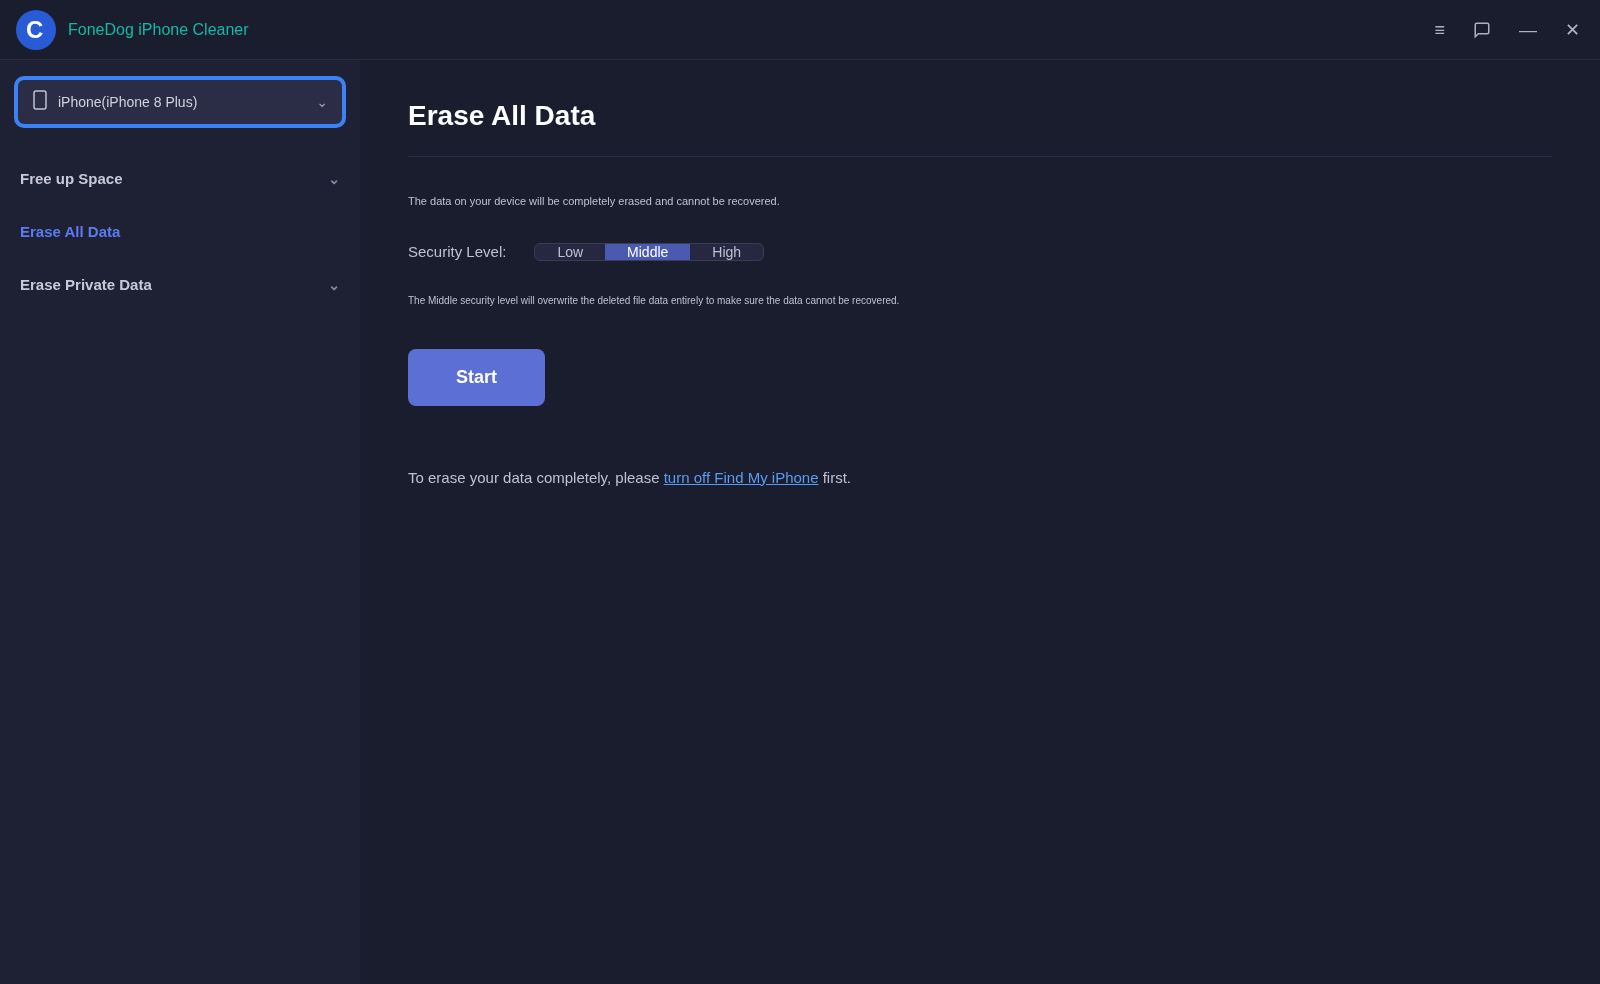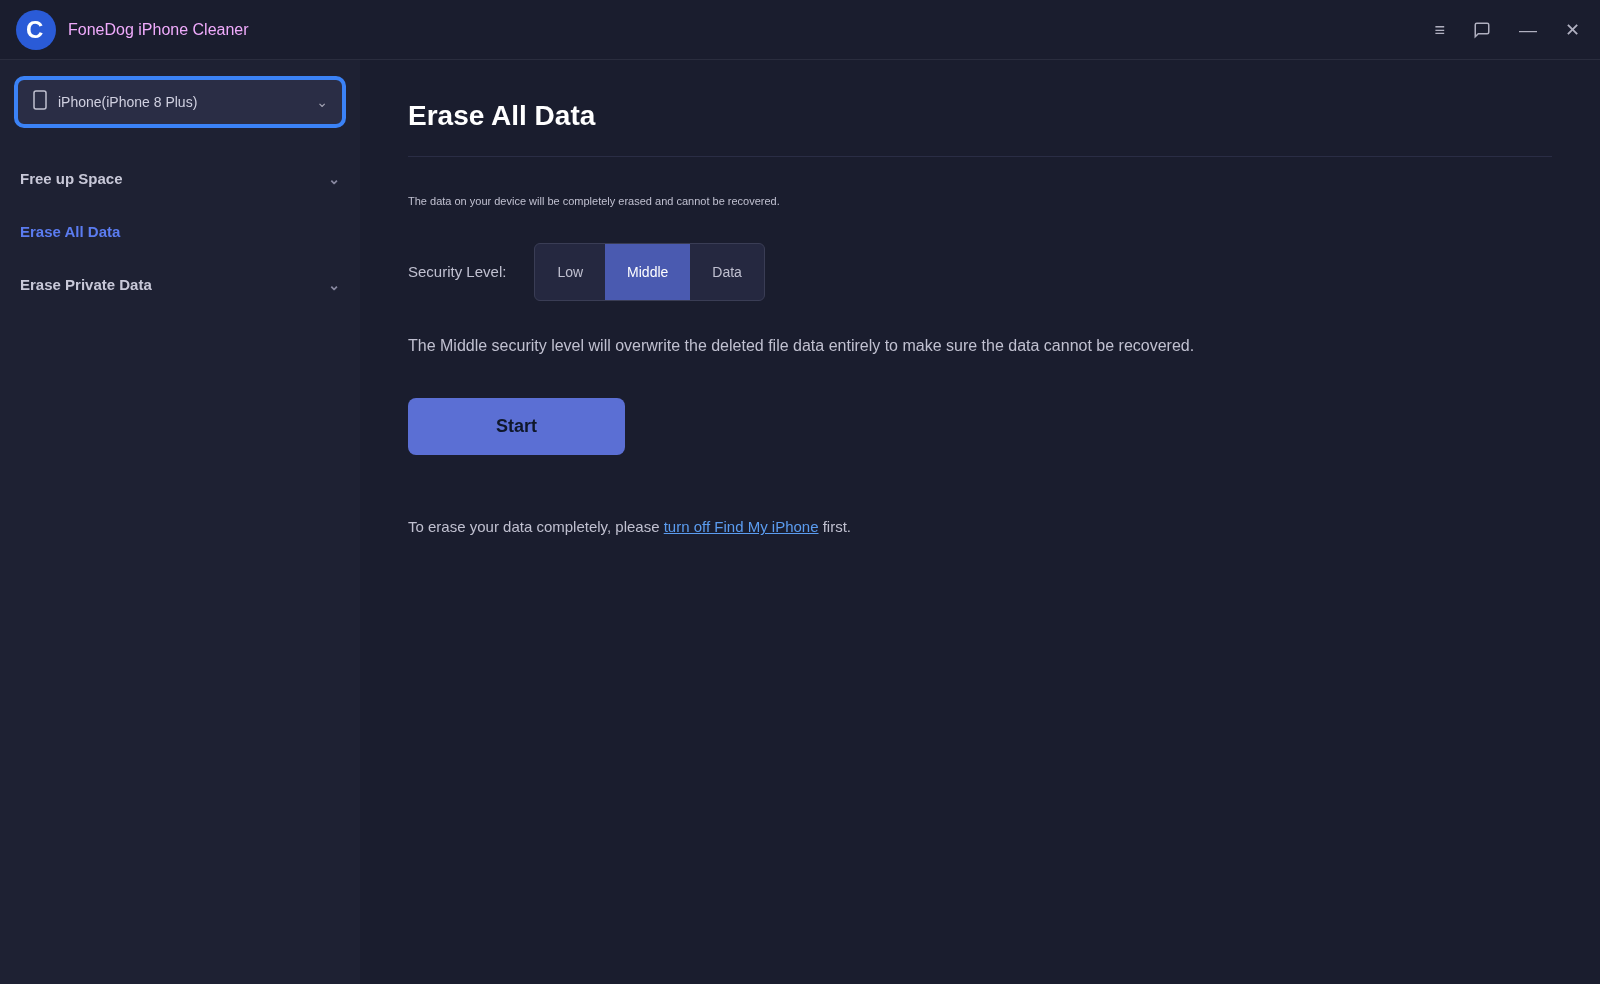--- a/index.html
+++ b/index.html
@@ -35,21 +35,21 @@
     }
 
     .app-logo {
       width: 40px;
       height: 40px;
     }
 
     .app-title {
       font-size: 16px;
       font-weight: 500;
-      color: #f0abfc;
+      color: #14b8a6;
     }
 
     .title-bar-controls {
       display: flex;
       align-items: center;
       gap: 20px;
     }
 
     .title-bar-btn {
       background: none;
@@ -183,47 +183,47 @@
 
     .security-buttons {
       display: flex;
       background-color: #252840;
       border: 1px solid #3a3d55;
       border-radius: 6px;
       overflow: hidden;
     }
 
     .security-btn {
-      padding: 20px 22px;
+      padding: 0 22px;
       font-size: 14px;
       cursor: pointer;
       border: none;
       background: transparent;
       color: #c0c0d0;
       transition: background-color 0.15s;
     }
 
     .security-btn.selected {
       background-color: #4a5ab0;
       color: #ffffff;
     }
 
     .security-description {
-      font-size: 16px;
+      font-size: 10px;
       color: #c0c0d0;
       margin-bottom: 40px;
       line-height: 1.6;
     }
 
     .start-button {
       background-color: #5b6fd4;
-      color: #0f172a;
+      color: #ffffff;
       border: none;
       border-radius: 8px;
-      padding: 18px 88px;
+      padding: 18px 48px;
       font-size: 18px;
       font-weight: 700;
       cursor: pointer;
       margin-bottom: 60px;
       transition: background-color 0.15s;
     }
 
     .find-my-iphone-text {
       font-size: 15px;
       color: #c0c0d0;
@@ -301,21 +301,21 @@
     <h1 class="page-title">Erase All Data</h1>
     <div class="divider"></div>
 
     <p class="description-text">The data on your device will be completely erased and cannot be recovered.</p>
 
     <div class="security-level-row">
       <span class="security-label">Security Level:</span>
       <div class="security-buttons">
         <button class="security-btn">Low</button>
         <button class="security-btn selected">Middle</button>
-        <button class="security-btn">Data</button>
+        <button class="security-btn">High</button>
       </div>
     </div>
 
     <p class="security-description">The Middle security level will overwrite the deleted file data entirely to make sure the data cannot be recovered.</p>
 
     <button class="start-button">Start</button>
 
     <p class="find-my-iphone-text">
       <span>To erase your data completely, please </span><span class="find-my-iphone-link">turn off Find My iPhone</span><span> first.</span>
     </p>

